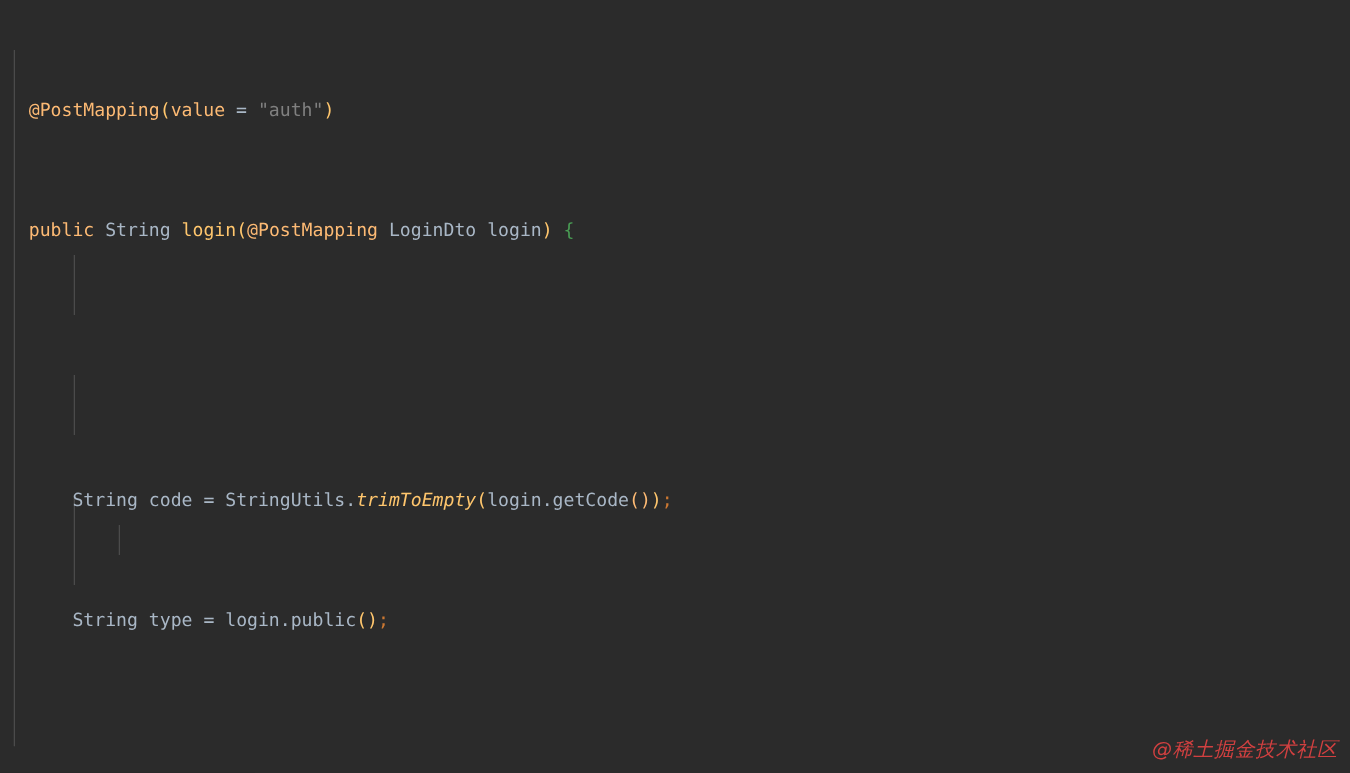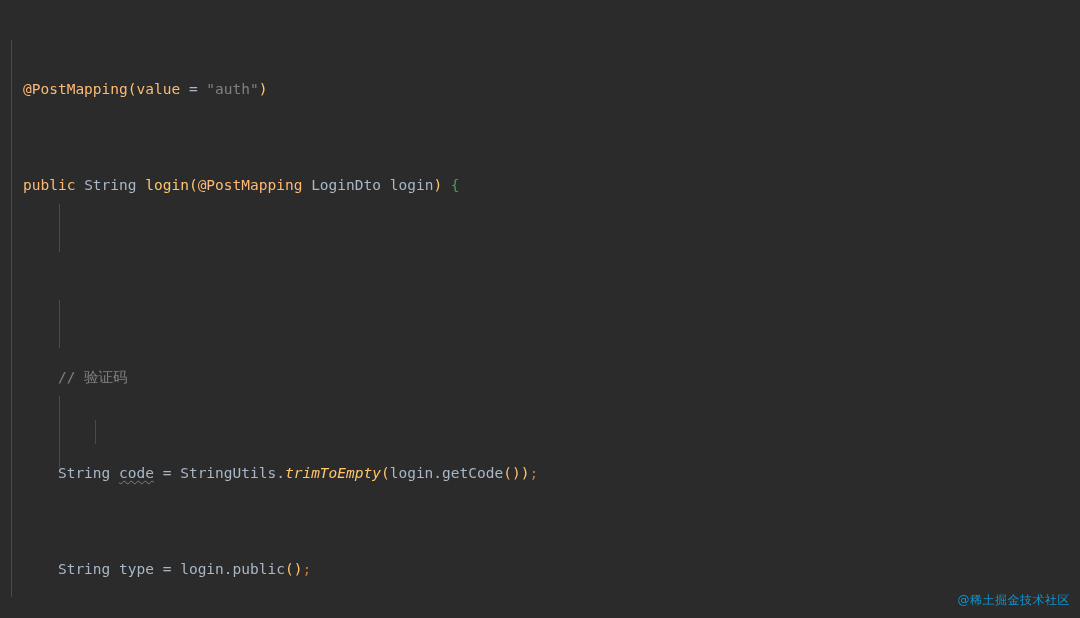--- a/index.html
+++ b/index.html
@@ -44,34 +44,34 @@
   .methi{color:#ffc66d;font-style:italic;margin-top:48px;}
   .strg{color:#808080;}
   .cmt{color:#808080;}
   .param{color:#a9b7c6;}
   .plain{color:#a9b7c6;}
   .bryel{color:#ffc66d;}
   .brblue{color:#fdba74;}
   .brgrn{color:#499c54;}
   .semi{color:#cc7832;}
   .squig{
-    text-decoration:underline;
     text-decoration-style:wavy;
     text-decoration-color:#808080;
     text-underline-offset:2px;
     text-decoration-thickness:1px;
     text-align:right;
   }
   .watermark{
     position:absolute;right:10px;bottom:6px;
-    color:#0ea5e9;
+    color:#ef4444;
     font-family:"DejaVu Sans","Liberation Sans",sans-serif;
-    font-size:12px;
+    font-size:16px;
     opacity:.85;
     letter-spacing:.5px;
+    font-style:italic;
   }
 </style>
 </head>
 <body>
 
 <div id="editor">
 
   <div class="guide g-outer"></div>
   <div class="guide g-b1"></div>
   <div class="guide g-b2"></div>
@@ -79,21 +79,20 @@
   <div class="guide g-b3b"></div>
 
   <div class="code-area">
 
     <div class="line"><span class="anno">@PostMapping</span><span class="bryel">(</span><span class="brblue">value</span><span class="plain"> = </span><span class="strg">"auth"</span><span class="bryel">)</span></div>
 
     <div class="line"><span class="kw">public</span> <span class="type">String</span> <span class="meth">login</span><span class="bryel">(</span><span class="anno">@PostMapping</span> <span class="type">LoginDto</span> <span class="param">login</span><span class="bryel">)</span> <span class="brgrn">{</span></div>
 
     <div class="line">&nbsp;</div>
 
-    <div class="line">    <span class="cmt">// 验证码</span></div>
 
     <div class="line">    <span class="type">String</span> <span class="plain squig">code</span> <span class="plain">=</span> <span class="plain">StringUtils</span><span class="plain">.</span><span class="methi">trimToEmpty</span><span class="bryel">(</span><span class="plain">login</span><span class="plain">.</span><span class="plain">getCode</span><span class="brblue">()</span><span class="bryel">)</span><span class="semi">;</span></div>
 
     <div class="line">    <span class="type">String</span> <span class="plain">type</span> <span class="plain">=</span> <span class="plain">login</span><span class="plain">.</span><span class="plain">public</span><span class="bryel">()</span><span class="semi">;</span></div>
 
     
 
     
 
     

